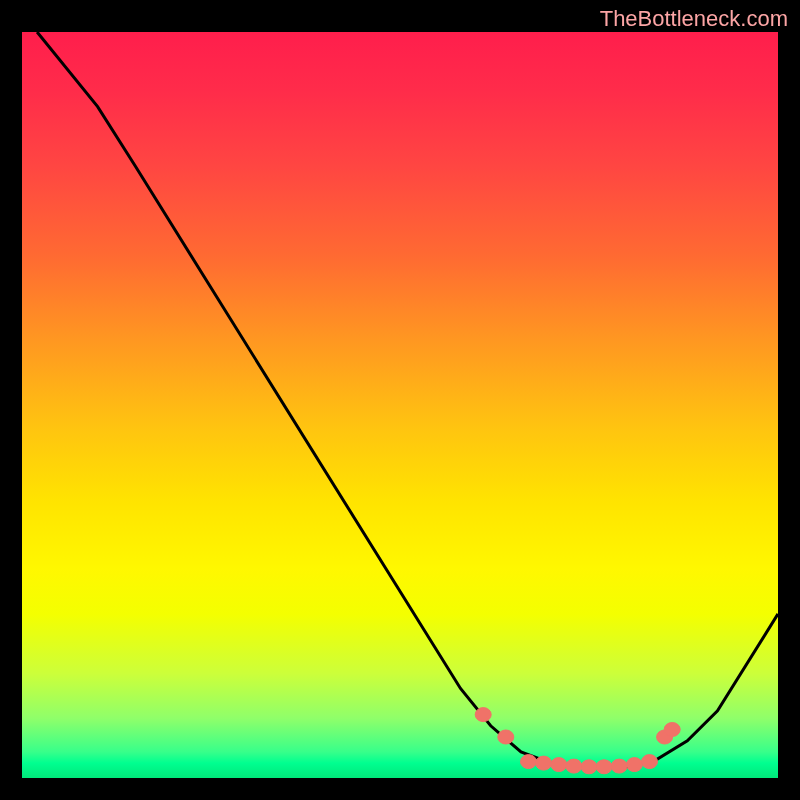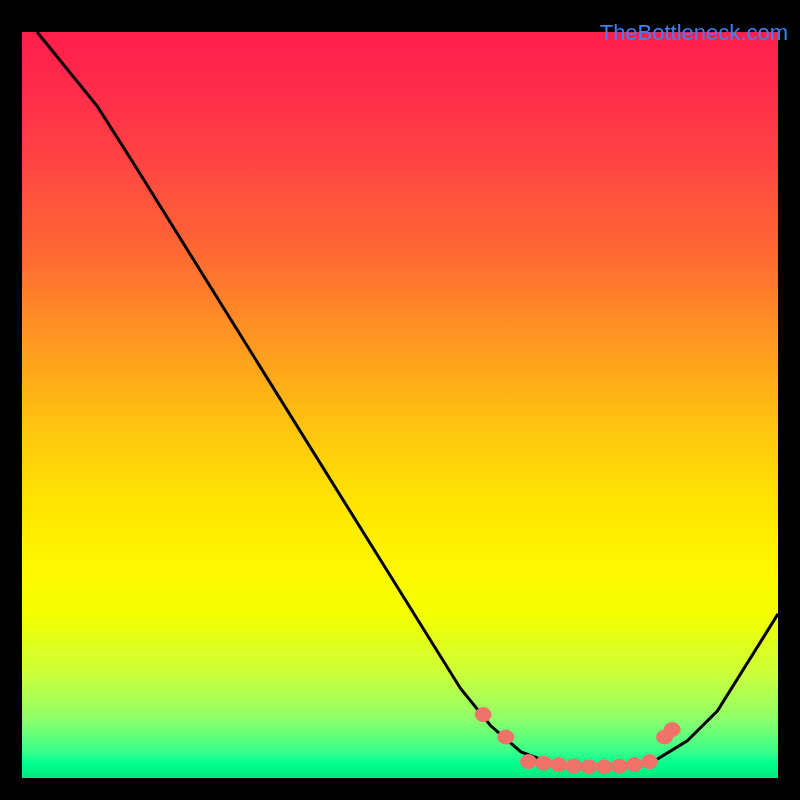--- a/index.html
+++ b/index.html
@@ -6,23 +6,23 @@
   body {
     width: 800px;
     height: 800px;
     background: #000;
     position: relative;
     overflow: hidden;
     font-family: Arial, sans-serif;
   }
   .attribution {
     position: absolute;
-    top: 20px;
+    top: 6px;
     right: 12px;
-    color: #3b82f6;
+    color: #fca5a5;
     font-size: 22px;
     font-weight: 500;
     z-index: 10;
   }
   .plot-area {
     position: absolute;
     left: 22px;
     top: 32px;
     width: 756px;
     height: 746px;

